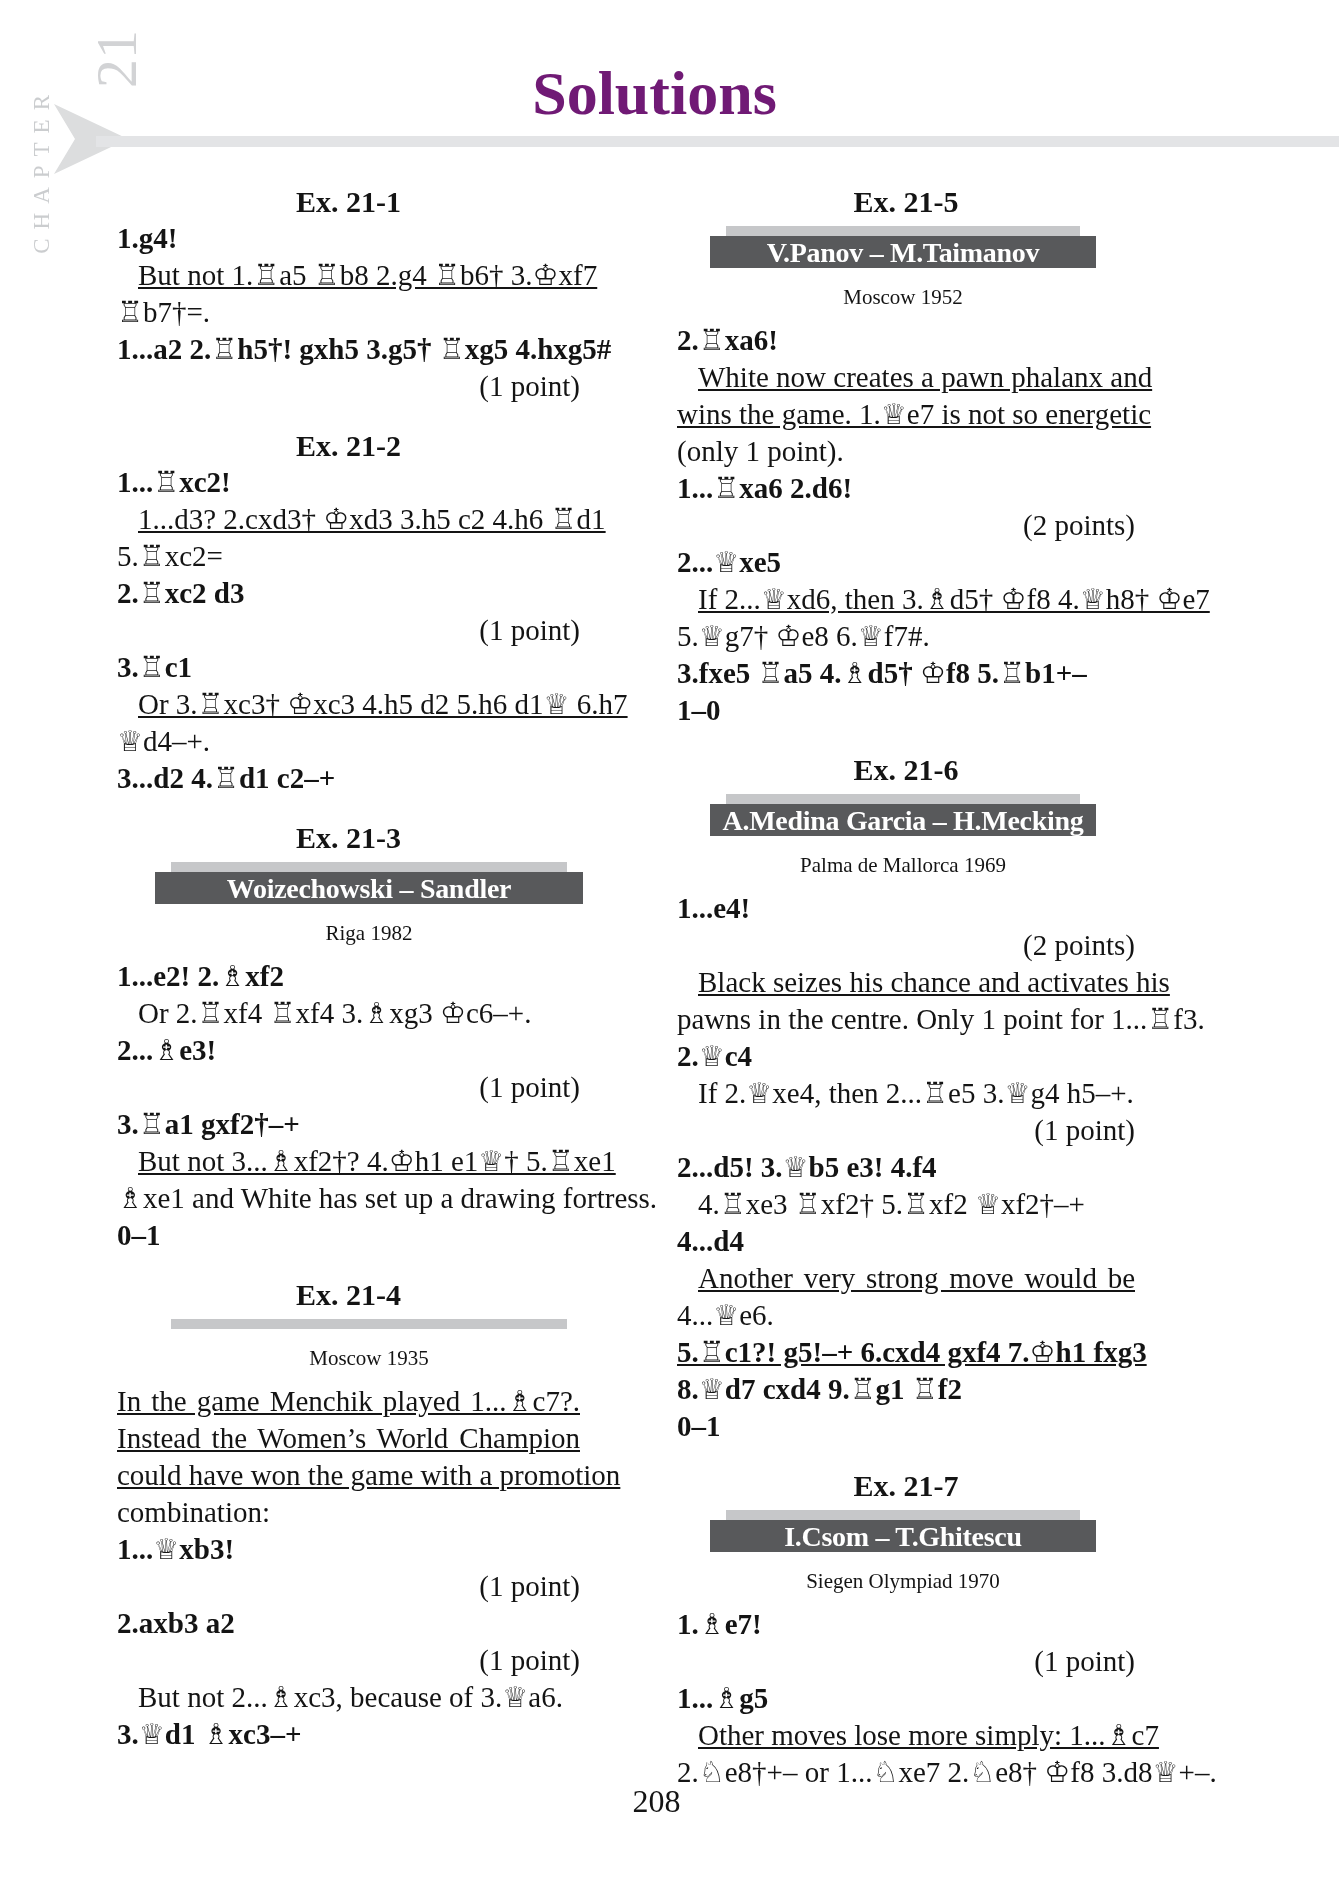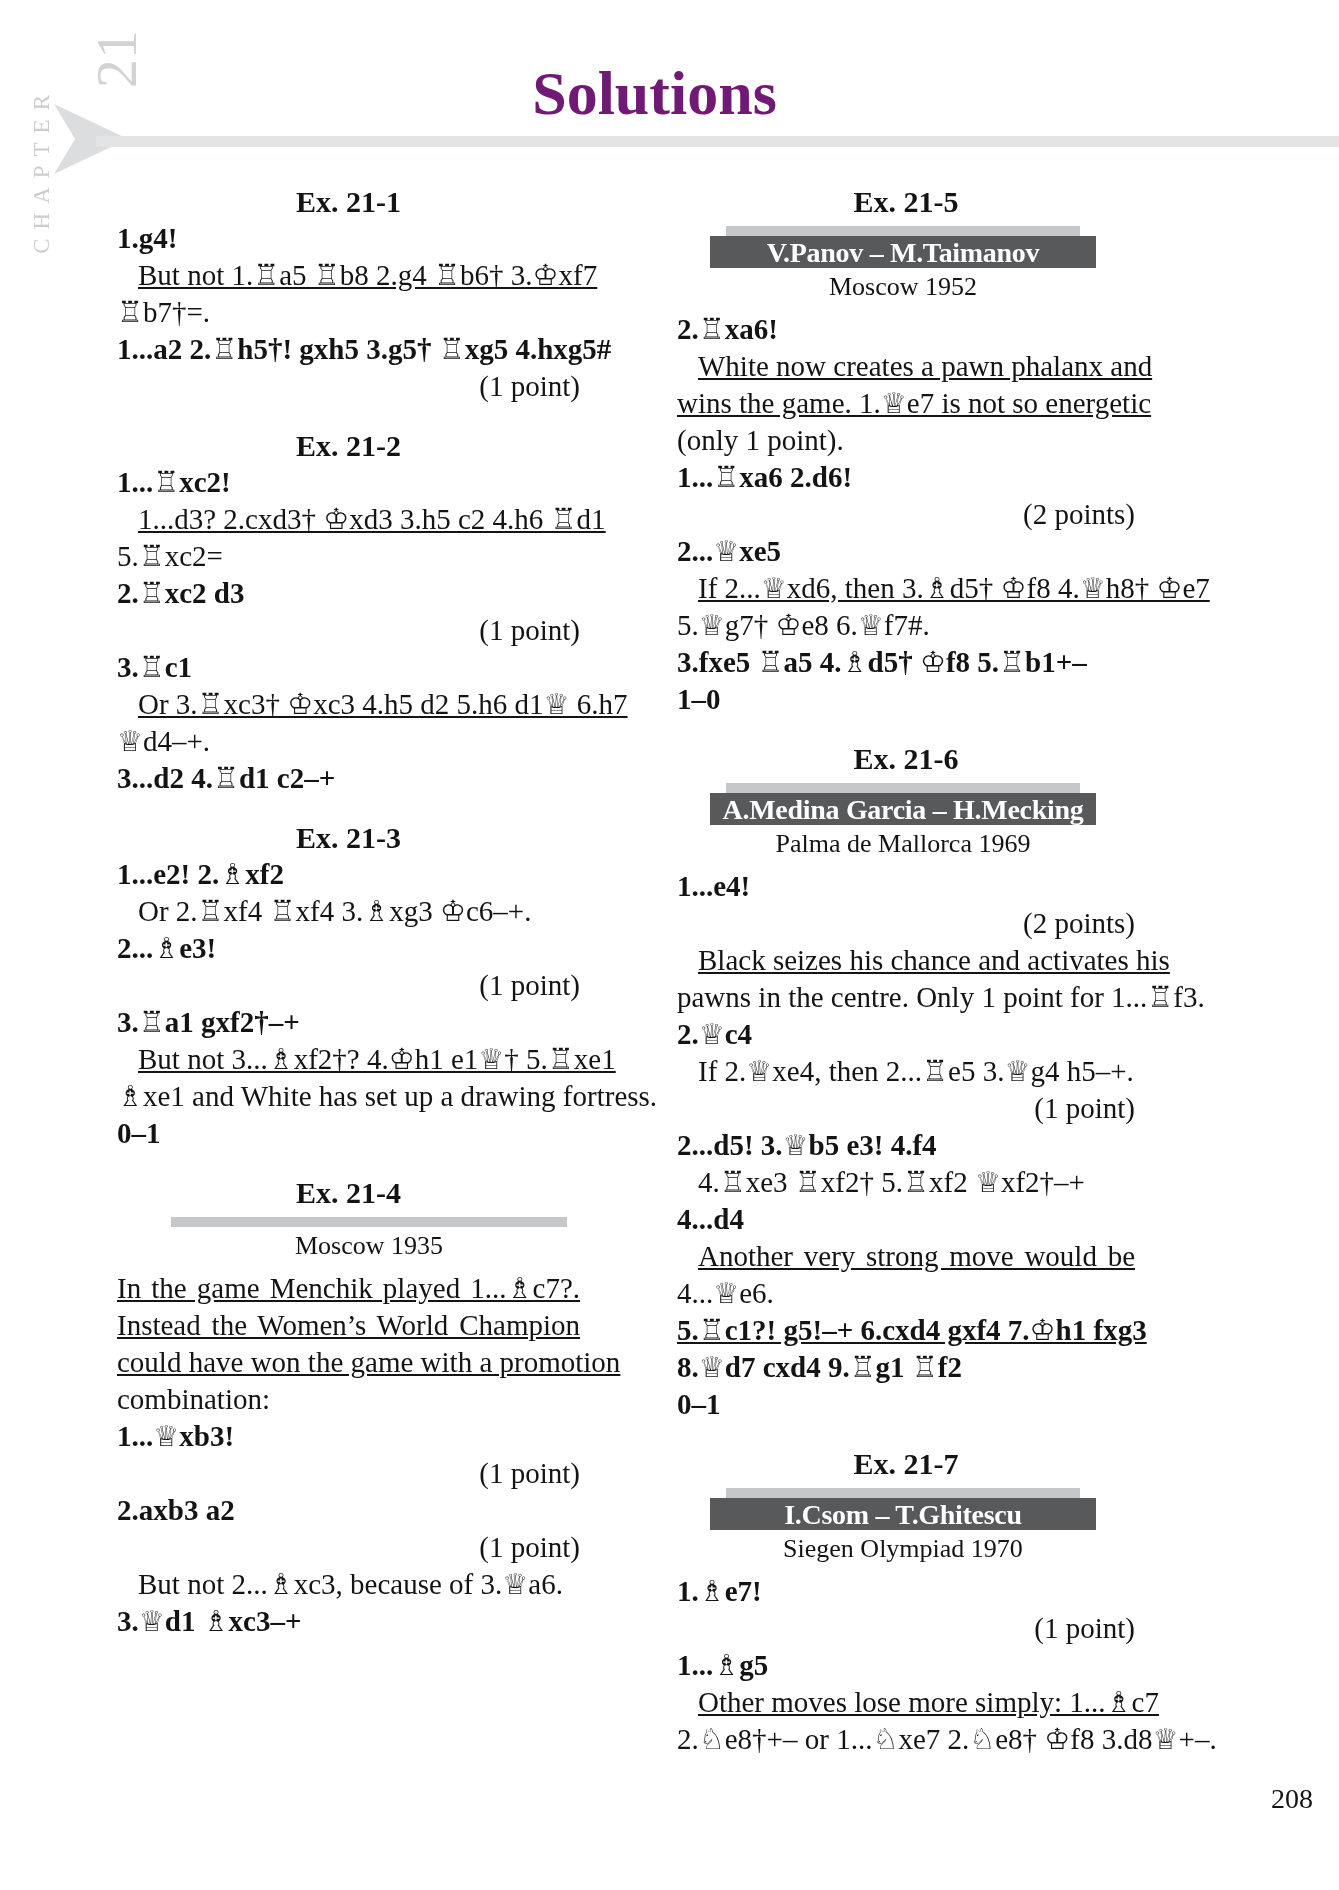--- a/index.html
+++ b/index.html
@@ -30,22 +30,22 @@
   .pts{text-align:right;}
   .exh{font-weight:700;text-align:center;font-size:30px;line-height:37px;margin-top:22px;}
   .col > .exh:first-child{margin-top:0;}
   
   .bar-wrap{margin-top:6px;margin-bottom:6px;}
   .col-left .bar-wrap{width:428px;margin-left:38px;}
   .col-right .bar-wrap{width:386px;margin-left:33px;}
   .bar-shadow{height:10px;margin:0 16px;background:var(--shadow);}
   .bar{height:32px;line-height:33px;background:var(--bar-bg);color:var(--bar-text);
        font-weight:700;text-align:center;font-size:28px;letter-spacing:-0.3px;white-space:nowrap;}
-  .venue{text-align:center;font-size:26px;line-height:37px;margin-top:0;}
-  .page-num{position:absolute;top:1783px;left:0;right:26px;text-align:right;font-size:28px;}
+  .venue{text-align:center;font-size:21px;line-height:37px;margin-top:11px;}
+  .page-num{position:absolute;top:1783px;left:0;right:26px;text-align:center;font-size:32px;}
 </style>
 </head>
 <body>
 
 <div class="page">
   <div class="chapter-num">21</div>
   <div class="chapter-word">CHAPTER</div>
   <svg class="arrow" width="74" height="70" viewBox="0 0 74 70">
     <polygon points="0,0 74,35 0,70 21,35" fill="#dcddde"></polygon>
   </svg>
@@ -64,20 +64,25 @@
         <div class="l mv">1...♖xc2!</div>
         <div class="l just ind">1...d3? 2.cxd3† ♔xd3 3.h5 c2 4.h6 ♖d1</div>
         <div class="l">5.♖xc2=</div>
         <div class="l mv">2.♖xc2 d3</div>
         <div class="l pts">(1 point)</div>
         <div class="l mv">3.♖c1</div>
         <div class="l just ind">Or 3.♖xc3† ♔xc3 4.h5 d2 5.h6 d1♕ 6.h7</div>
         <div class="l">♕d4–+.</div>
         <div class="l mv">3...d2 4.♖d1 c2–+</div>
         <div class="exh">Ex. 21-3</div>
+        <div class="bar-wrap">
+          <div class="bar-shadow"></div>
+          <div class="bar">Woizechowski – Sandler</div>
+          <div class="venue">Riga 1982</div>
+        </div>
         <div class="l mv">1...e2! 2.♗xf2</div>
         <div class="l ind">Or 2.♖xf4 ♖xf4 3.♗xg3 ♔c6–+.</div>
         <div class="l mv">2...♗e3!</div>
         <div class="l pts">(1 point)</div>
         <div class="l mv">3.♖a1 gxf2†–+</div>
         <div class="l just ind">But not 3...♗xf2†? 4.♔h1 e1♕† 5.♖xe1</div>
         <div class="l">♗xe1 and White has set up a drawing fortress.</div>
         <div class="l mv">0–1</div>
         <div class="exh">Ex. 21-4</div>
         <div class="bar-wrap">

